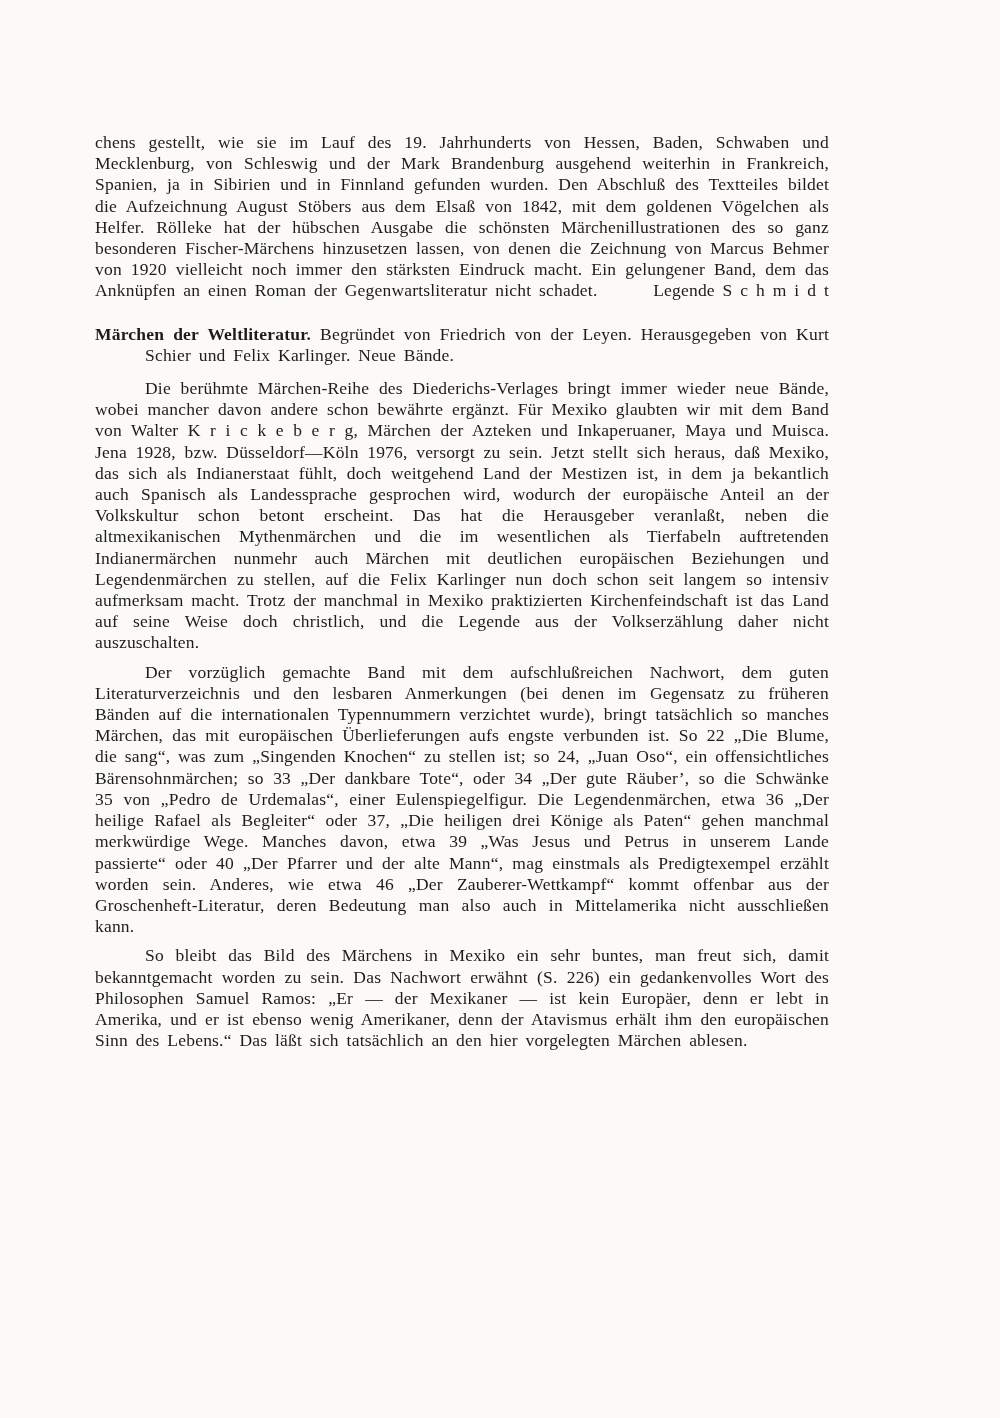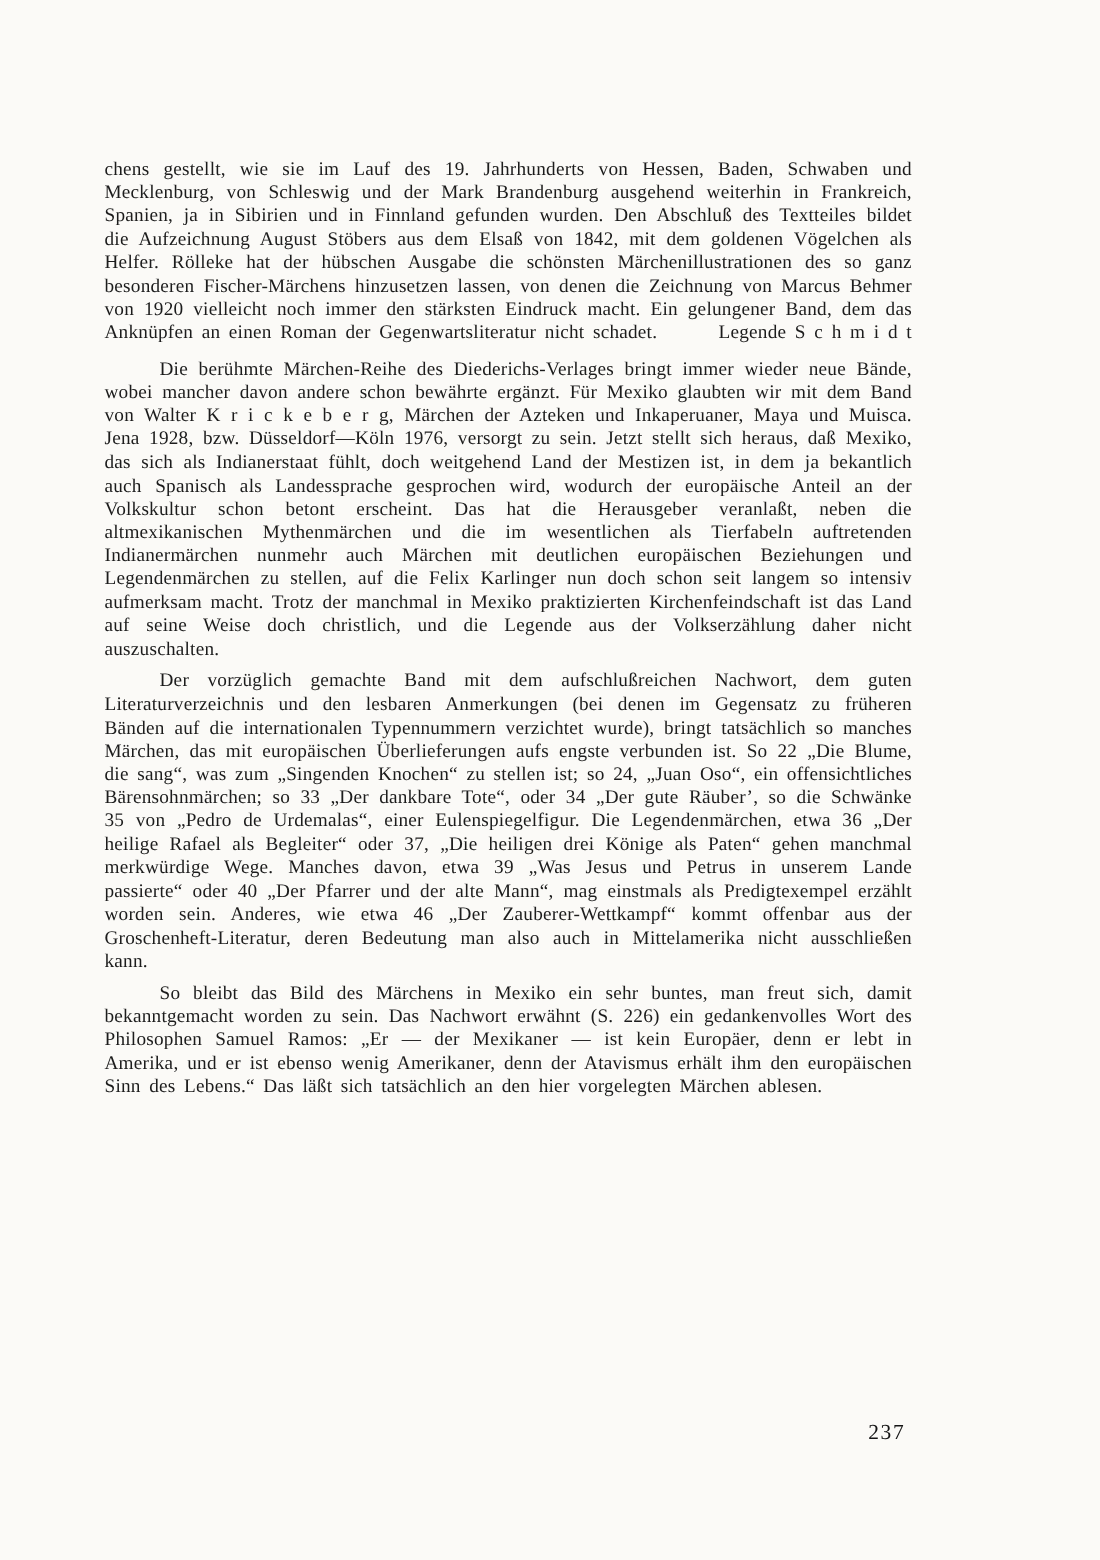--- a/index.html
+++ b/index.html
@@ -12,21 +12,21 @@
     width: 1000px;
     height: 1418px;
     background: #fbfaf7;
     overflow: hidden;
     font-family: "Liberation Serif", "DejaVu Serif", serif;
     color: #1c1c1c;
   }
   .textblock {
     position: absolute;
     left: 95px;
-    top: 143px;
+    top: 132px;
     width: 734px;
     font-size: 17.5px;
     line-height: 21.2px;
     text-align: justify;
     letter-spacing: 0.2px;
     word-spacing: 3.2px;
   }
   p { margin: 0; }
   .continuation { margin: 0; }
   .signature {
@@ -62,24 +62,26 @@
 <body>
 
 <div class="page">
   <div class="textblock">
 
     <p class="continuation">
       <span>chens gestellt, wie sie im Lauf des 19. Jahrhunderts von Hessen, Baden, Schwaben und Mecklenburg, von Schleswig und der Mark Brandenburg ausgehend weiterhin in Frankreich, Spanien, ja in Sibirien und in Finnland gefunden wurden. Den Abschluß des Textteiles bildet die Aufzeichnung August Stöbers aus dem Elsaß von 1842, mit dem goldenen Vögelchen als Helfer. Rölleke hat der hübschen Ausgabe die schönsten Märchenillustrationen des so ganz besonderen Fischer-Märchens hinzusetzen lassen, von denen die Zeichnung von Marcus Behmer von 1920 vielleicht noch immer den stärksten Eindruck macht. Ein gelungener Band, dem das Anknüpfen an einen Roman der Gegenwartsliteratur nicht schadet.</span>
       <span class="signature">Legende S c h m i d t</span>
     </p>
 
+    <p class="entry">
+      <span class="entry-title">Märchen der Weltliteratur.</span><span> Begründet von Friedrich von der Leyen. Herausgegeben von Kurt Schier und Felix Karlinger. Neue Bände.</span>
+    </p>
 
 
     <p class="body-par first-body">Die berühmte Märchen-Reihe des Diederichs-Verlages bringt immer wieder neue Bände, wobei mancher davon andere schon bewährte ergänzt. Für Mexiko glaubten wir mit dem Band von Walter K r i c k e b e r g, Märchen der Azteken und Inkaperuaner, Maya und Muisca. Jena 1928, bzw. Düsseldorf—Köln 1976, versorgt zu sein. Jetzt stellt sich heraus, daß Mexiko, das sich als Indianerstaat fühlt, doch weitgehend Land der Mestizen ist, in dem ja bekantlich auch Spanisch als Landessprache gesprochen wird, wodurch der europäische Anteil an der Volkskultur schon betont erscheint. Das hat die Herausgeber veranlaßt, neben die altmexikanischen Mythenmärchen und die im wesentlichen als Tierfabeln auftretenden Indianermärchen nunmehr auch Märchen mit deutlichen europäischen Beziehungen und Legendenmärchen zu stellen, auf die Felix Karlinger nun doch schon seit langem so intensiv aufmerksam macht. Trotz der manchmal in Mexiko praktizierten Kirchenfeindschaft ist das Land auf seine Weise doch christlich, und die Legende aus der Volkserzählung daher nicht auszuschalten.</p>
 
     <p class="body-par">Der vorzüglich gemachte Band mit dem aufschlußreichen Nachwort, dem guten Literaturverzeichnis und den lesbaren Anmerkungen (bei denen im Gegensatz zu früheren Bänden auf die internationalen Typennummern verzichtet wurde), bringt tatsächlich so manches Märchen, das mit europäischen Überlieferungen aufs engste verbunden ist. So 22 „Die Blume, die sang“, was zum „Singenden Knochen“ zu stellen ist; so 24, „Juan Oso“, ein offensichtliches Bärensohnmärchen; so 33 „Der dankbare Tote“, oder 34 „Der gute Räuber’, so die Schwänke 35 von „Pedro de Urdemalas“, einer Eulenspiegelfigur. Die Legendenmärchen, etwa 36 „Der heilige Rafael als Begleiter“ oder 37, „Die heiligen drei Könige als Paten“ gehen manchmal merkwürdige Wege. Manches davon, etwa 39 „Was Jesus und Petrus in unserem Lande passierte“ oder 40 „Der Pfarrer und der alte Mann“, mag einstmals als Predigtexempel erzählt worden sein. Anderes, wie etwa 46 „Der Zauberer-Wettkampf“ kommt offenbar aus der Groschenheft-Literatur, deren Bedeutung man also auch in Mittelamerika nicht ausschließen kann.</p>
 
     <p class="body-par">So bleibt das Bild des Märchens in Mexiko ein sehr buntes, man freut sich, damit bekanntgemacht worden zu sein. Das Nachwort erwähnt (S. 226) ein gedankenvolles Wort des Philosophen Samuel Ramos: „Er — der Mexikaner — ist kein Europäer, denn er lebt in Amerika, und er ist ebenso wenig Amerikaner, denn der Atavismus erhält ihm den europäischen Sinn des Lebens.“ Das läßt sich tatsächlich an den hier vorgelegten Märchen ablesen.</p>
 
   </div>
 
-  <div class="pagenum">237</div>
 </div>
 
 </body></html>

